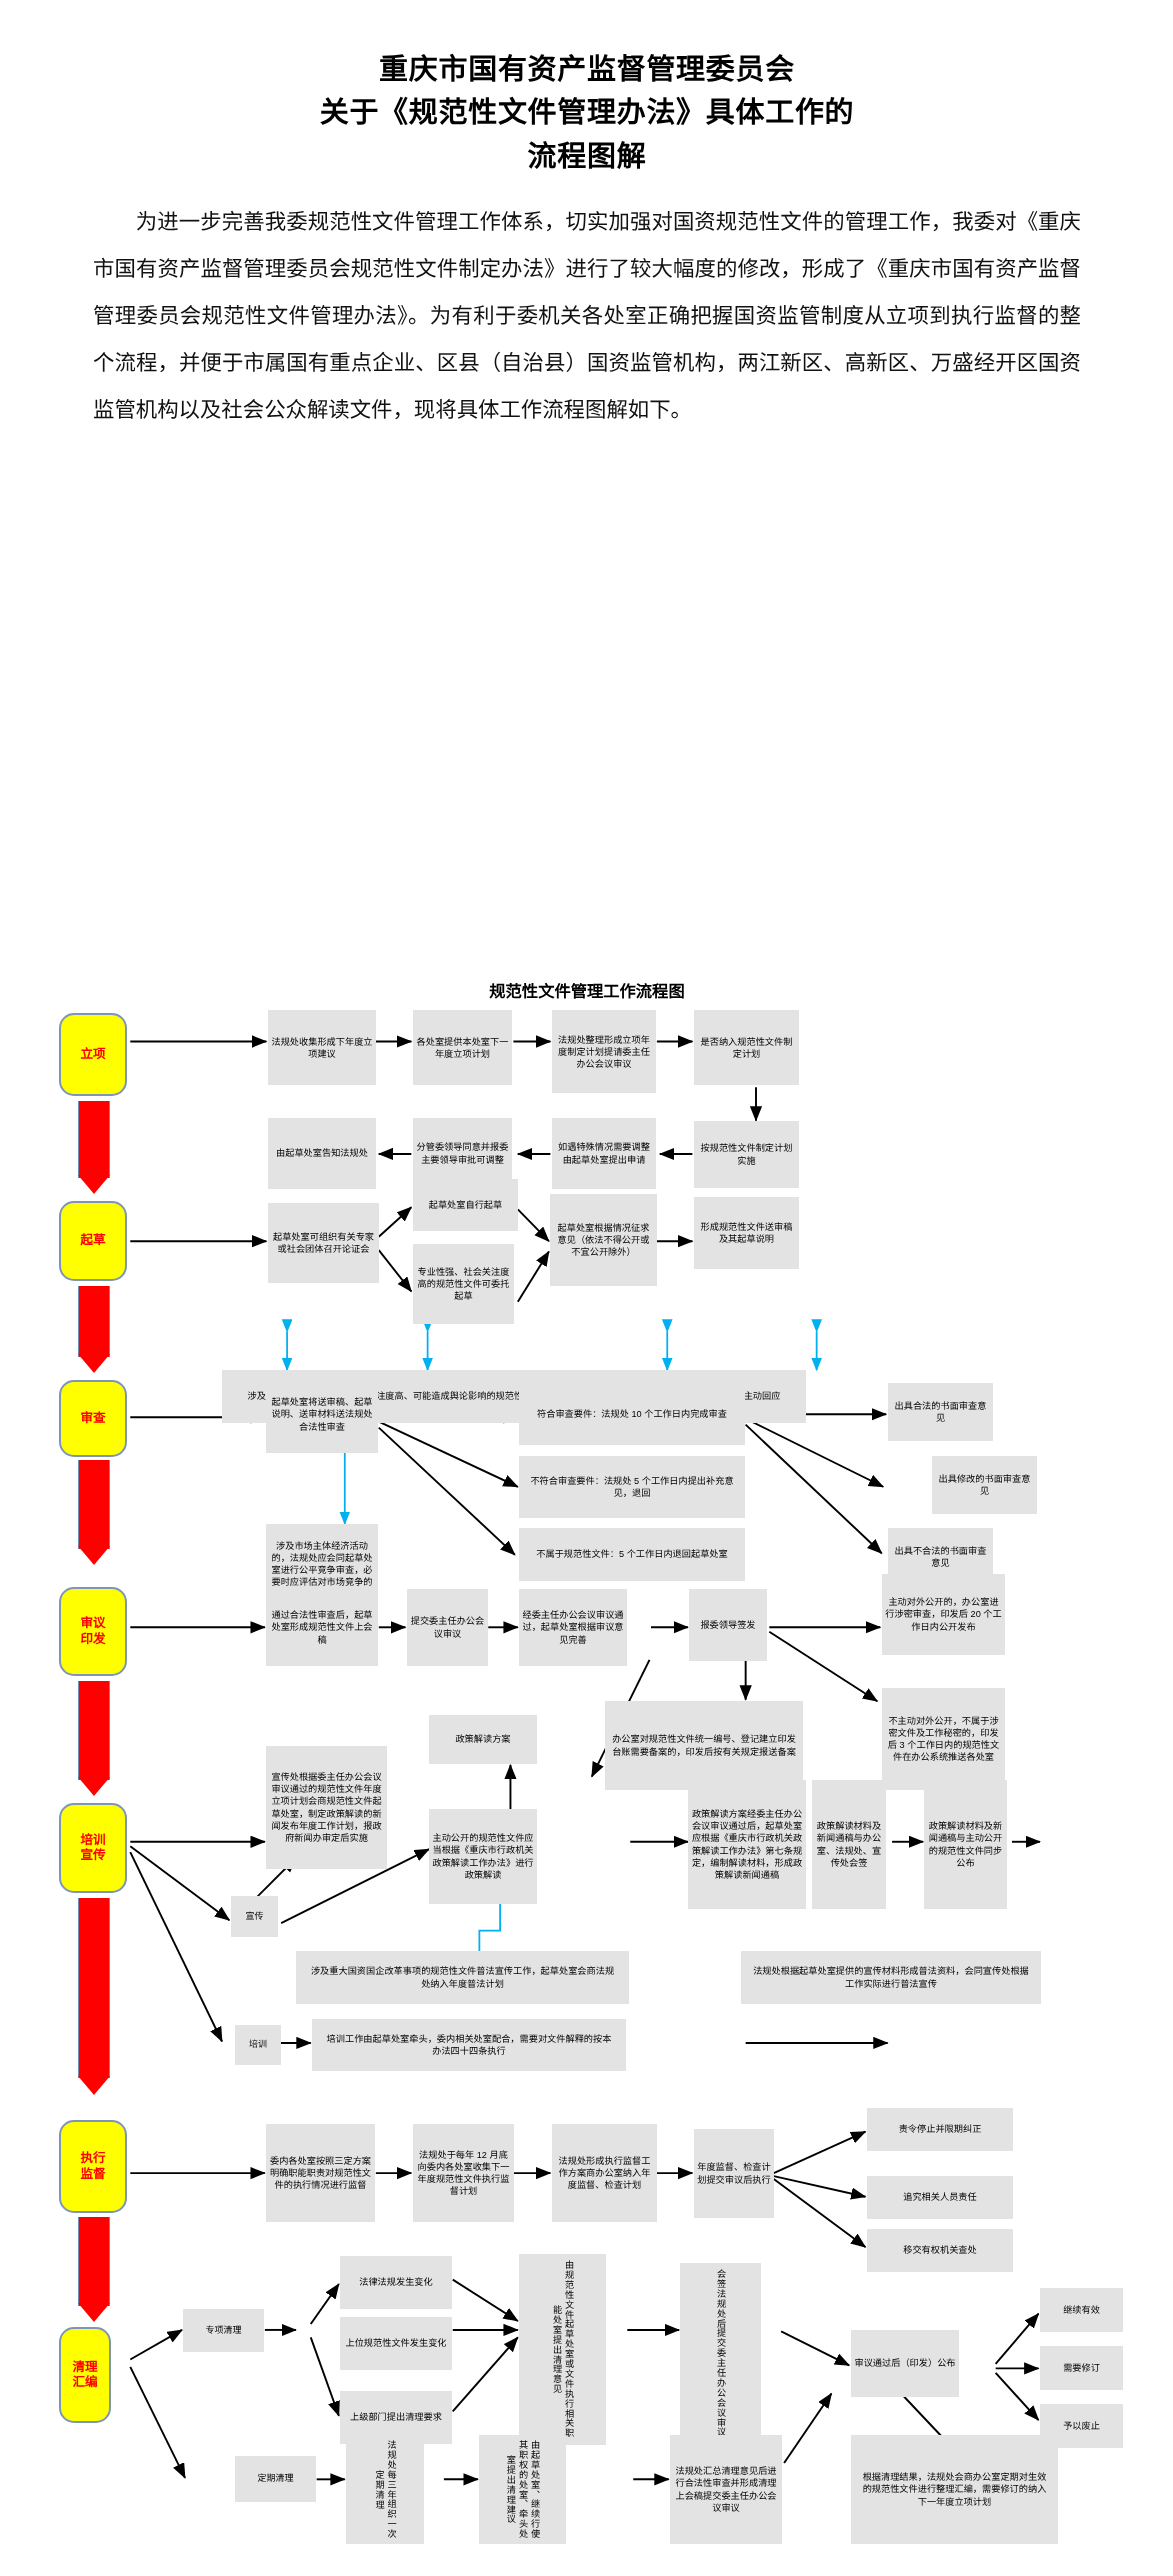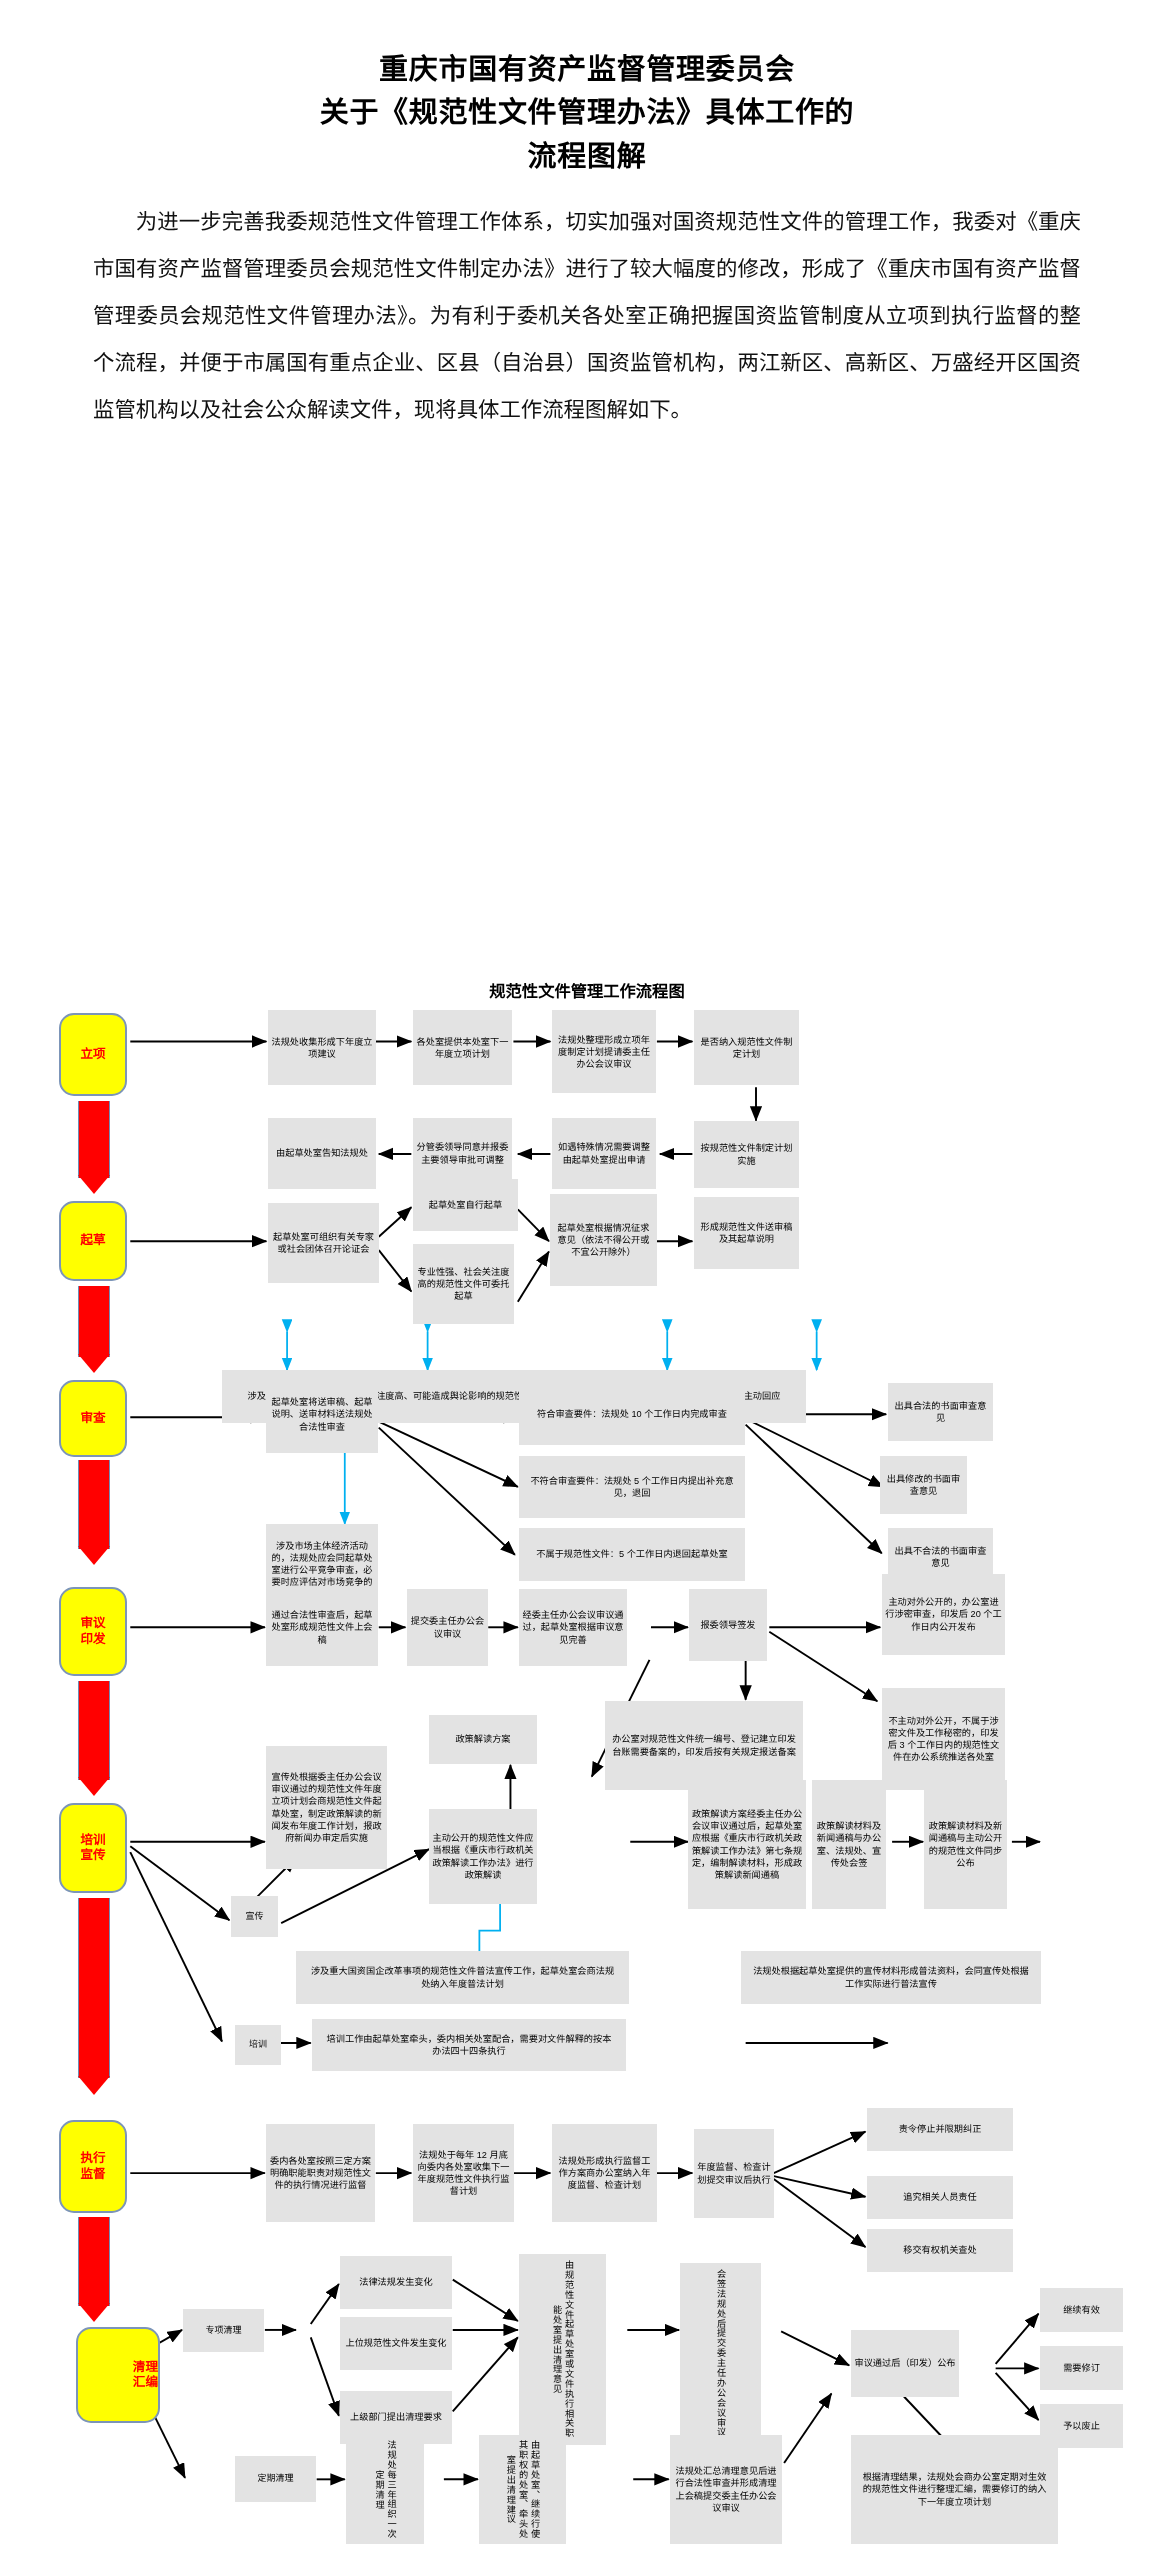--- a/index.html
+++ b/index.html
@@ -220,21 +220,21 @@
       <div class="shaft" style="top:0;width:30px;height:89px;"></div>
       <div class="head" style="top:86px;"></div>
     </div>
 
     <div class="box" style="left:266px;top:370px;width:112px;height:77px;">起草处室将送审稿、起草说明、送审材料送法规处合法性审查</div>
     <div class="box" style="left:266px;top:518px;width:112px;height:92px;">涉及市场主体经济活动的，法规处应会同起草处室进行公平竞争审查，必要时应评估对市场竞争的影响</div>
     <div class="box" style="left:519px;top:377px;width:226px;height:62px;">符合审查要件：法规处 10 个工作日内完成审查</div>
     <div class="box" style="left:519px;top:450px;width:226px;height:62px;">不符合审查要件：法规处 5 个工作日内提出补充意见，退回</div>
     <div class="box" style="left:519px;top:522px;width:226px;height:53px;">不属于规范性文件：5 个工作日内退回起草处室</div>
     <div class="box" style="left:888px;top:377px;width:105px;height:58px;">出具合法的书面审查意见</div>
-    <div class="box" style="left:880px;top:450px;width:87px;height:58px;">出具修改的书面审查意见</div>
+    <div class="box" style="left:932px;top:450px;width:105px;height:58px;">出具修改的书面审查意见</div>
     <div class="box" style="left:888px;top:522px;width:105px;height:58px;">出具不合法的书面审查意见</div>
 
     <div class="stage" style="left:59px;top:581px;width:68px;height:89px;white-space:pre-line;">
       <span>审议
 印发</span>
     </div>
     <div class="red-arrow" style="left:58px;top:675px;width:71px;height:121px;">
       <div class="shaft" style="top:0;width:30px;height:99px;"></div>
       <div class="head" style="top:96px;"></div>
     </div>
@@ -278,21 +278,21 @@
     </div>
 
     <div class="box" style="left:266px;top:1118px;width:109px;height:98px;text-align:center;">委内各处室按照三定方案明确职能职责对规范性文件的执行情况进行监督</div>
     <div class="box" style="left:413px;top:1118px;width:101px;height:98px;">法规处于每年 12 月底向委内各处室收集下一年度规范性文件执行监督计划</div>
     <div class="box" style="left:552px;top:1118px;width:105px;height:98px;">法规处形成执行监督工作方案商办公室纳入年度监督、检查计划</div>
     <div class="box" style="left:694px;top:1123px;width:80px;height:89px;">年度监督、检查计划提交审议后执行</div>
     <div class="box" style="left:867px;top:1102px;width:146px;height:43px;">责令停止并限期纠正</div>
     <div class="box" style="left:867px;top:1170px;width:146px;height:43px;">追究相关人员责任</div>
     <div class="box" style="left:867px;top:1223px;width:146px;height:43px;">移交有权机关查处</div>
 
-    <div class="stage" style="left:76px;top:1321px;width:84px;height:96px;white-space:pre-line;justify-content:flex-end;">
+    <div class="stage" style="left:59px;top:1321px;width:52px;height:96px;white-space:pre-line;">
       <span>清理
 汇编</span>
     </div>
 
     <div class="box tiny" style="left:183px;top:1303px;width:81px;height:43px;">专项清理</div>
     <div class="box" style="left:340px;top:1250px;width:112px;height:53px;">法律法规发生变化</div>
     <div class="box" style="left:340px;top:1311px;width:112px;height:53px;">上位规范性文件发生变化</div>
     <div class="box" style="left:340px;top:1385px;width:112px;height:53px;">上级部门提出清理要求</div>
     <div class="box vert" style="left:519px;top:1248px;width:87px;height:191px;">由规范性文件起草处室或文件执行相关职能处室提出清理意见</div>
     <div class="box vert" style="left:680px;top:1257px;width:81px;height:180px;">会签法规处后提交委主任办公会议审议</div>

